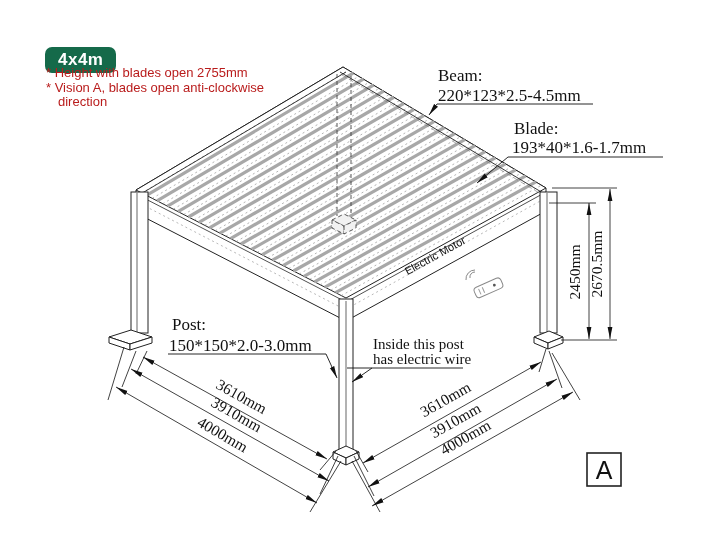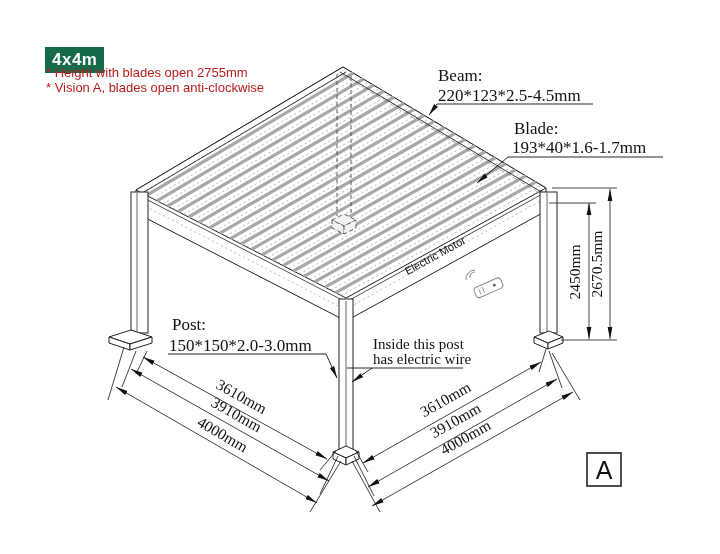--- a/index.html
+++ b/index.html
@@ -1,20 +1,20 @@
 <!DOCTYPE html>
 <html><head>
 <meta charset="utf-8">
 <style>
   html,body{margin:0;padding:0;background:#fff;}
   #stage{position:relative;width:720px;height:554px;background:#ffffff;overflow:hidden;
          font-family:"Liberation Sans",sans-serif;}
   #drawing{position:absolute;left:0;top:0;}
-  .badge{position:absolute;left:45px;top:47px;padding:3px 7px;font-size:17px;font-weight:600;
-         letter-spacing:.5px;}
+  .badge{position:absolute;left:45px;top:47px;padding:3px 13px;font-size:17px;font-weight:600;
+         letter-spacing:.5px;border-radius:7px;}
   .notes{position:absolute;left:46px;top:66px;font-size:13px;font-weight:500;color:#b91c1c;
          line-height:14.5px;}
   .notes .wrap{margin-left:12px;}
   svg text{fill:#111;}
   .lbl{font-family:"Liberation Serif",serif;font-size:17px;}
   .dim{font-family:"Liberation Serif",serif;font-size:15.5px;}
   .small{font-family:"Liberation Serif",serif;font-size:15px;}
 </style>
 </head>
 <body>
@@ -210,14 +210,15 @@
       <rect x="587" y="453" width="34" height="33" fill="#ffffff" stroke="#222" stroke-width="1.6"></rect>
       <text x="604" y="479" text-anchor="middle" font-size="25" font-family="Liberation Sans, sans-serif" fill="#111">A</text>
     </g>
   </svg>
 
   <div class="badge" id="size-badge" style="background: rgb(21, 106, 74); color: rgb(255, 255, 255);">4x4m</div>
 
   <div class="notes">
     <div>* Height with blades open 2755mm</div>
     <div>* Vision A, blades open anti-clockwise</div>
+    <div class="wrap">direction</div>
   </div>
 </div>
 
 </body></html>

